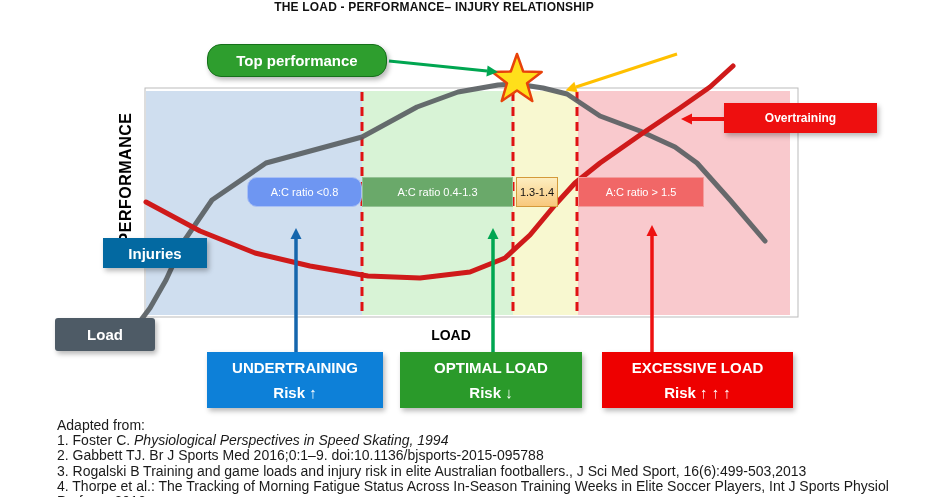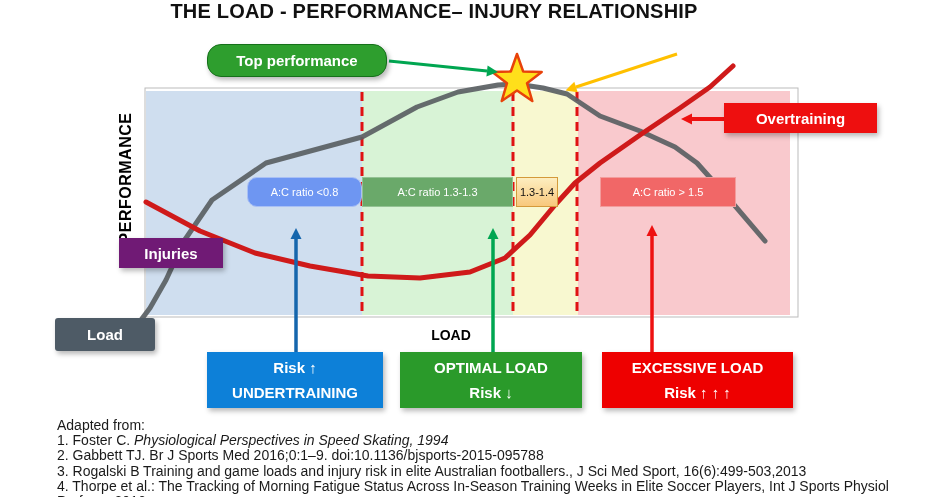--- a/index.html
+++ b/index.html
@@ -1,34 +1,34 @@
 <!DOCTYPE html>
 <html><head>
 <meta charset="utf-8">
 <style>
   html,body{margin:0;padding:0;background:#fff;}
   body{width:941px;height:497px;overflow:hidden;font-family:"Liberation Sans",sans-serif;}
   .stage{position:relative;width:941px;height:497px;background:#fff;}
   #figure-svg{position:absolute;left:0;top:0;width:941px;height:497px;}
   .abs{position:absolute;}
-  .title{left:0;top:6;width:868px;text-align:center;font-size:20px;font-weight:bold;color:#111;letter-spacing:.2px;}
+  .title{left:0;top:6;width:868px;text-align:center;font-size:12px;font-weight:bold;color:#111;letter-spacing:.2px;}
   .perf-label{left:27px;top:168px;width:200px;height:20px;text-align:center;font-size:16px;font-weight:bold;color:#000;letter-spacing:.5px;transform:rotate(-90deg);}
   .load-axis{left:414px;top:327px;width:74px;text-align:center;font-size:14px;font-weight:bold;color:#000;}
   .box{display:flex;align-items:center;justify-content:center;font-weight:bold;box-sizing:border-box;}
   .shadow{box-shadow:2px 3px 5px rgba(0,0,0,.28);}
   .top-perf{left:207px;top:44px;width:180px;height:33px;border-radius:14px;border:1px solid #15701a;color:#fff;font-size:15px;}
   .over-reach{left:678px;top:44px;width:101px;height:32px;border-radius:4px;color:#111;font-size:14px;}
-  .overtrain{left:724px;top:103px;width:153px;height:30px;color:#fff;font-size:15px;}
+  .overtrain{left:724px;top:103px;width:153px;height:30px;color:#fff;font-size:12px;}
   .injuries{left:103px;top:238px;width:104px;height:30px;color:#fff;font-size:15px;}
   .load-box{left:55px;top:318px;width:100px;height:33px;border-radius:3px;color:#fff;font-size:15px;}
   .ratio{height:30px;line-height:28px;text-align:center;font-size:11px;box-sizing:border-box;top:177px;}
   .ratio-blue{left:247px;width:115px;border:1px solid #a9c0f5;color:#fff;}
   .ratio-green{left:362px;width:151px;border:1px solid #94c294;color:#fff;}
   .ratio-yellow{left:516px;width:42px;border:1px solid #d49a3a;color:#111;background:linear-gradient(180deg,#fdeec0,#f8c87c);}
-  .ratio-red{left:600px;width:136px;border:1px solid #f39c9c;color:#fff;}
+  .ratio-red{left:578px;width:126px;border:1px solid #f39c9c;color:#fff;}
   .risk{top:352px;height:56px;color:#fff;font-size:15px;font-weight:bold;text-align:center;display:flex;flex-direction:column;justify-content:center;line-height:25px;}
   .risk-under{left:207px;width:176px;}
   .risk-opt{left:400px;width:182px;}
   .risk-exc{left:602px;width:191px;}
   .refs{left:57px;top:418px;width:880px;font-size:14px;line-height:15.2px;color:#1a1a1a;}
   .refs i{font-style:italic;}
 </style>
 </head>
 <body>
 
@@ -63,32 +63,32 @@
   <div class="abs title">THE LOAD - PERFORMANCE– INJURY RELATIONSHIP</div>
 
   <div class="abs perf-label">PERFORMANCE</div>
   <div class="abs load-axis">LOAD</div>
 
   <div class="abs box shadow top-perf" style="background: rgb(46, 158, 46);">Top performance</div>
 
 
   <div class="abs box shadow overtrain" style="background: rgb(238, 15, 15);">Overtraining</div>
 
-  <div class="abs box shadow injuries" style="background: #701a75; margin-left: 16px;">Injuries</div>
+  <div class="abs box shadow injuries" style="background: #0369a1;">Injuries</div>
 
   <div class="abs box shadow load-box" style="background: rgb(78, 91, 102);">Load</div>
 
   <div class="abs ratio ratio-blue" style="background: rgb(110, 150, 242); border-radius: 10px;">A:C ratio &lt;0.8</div>
-  <div class="abs ratio ratio-green" style="background: rgb(106, 169, 106);">A:C ratio 1.3-1.3</div>
+  <div class="abs ratio ratio-green" style="background: rgb(106, 169, 106);">A:C ratio 0.4-1.3</div>
   <div class="abs ratio ratio-yellow">1.3-1.4</div>
   <div class="abs ratio ratio-red" style="background: rgb(241, 103, 103);">A:C ratio &gt; 1.5</div>
 
   <div class="abs risk shadow risk-under" style="background: rgb(13, 128, 216);">
+    <span>UNDERTRAINING</span>
     <span>Risk ↑</span>
-    <span>UNDERTRAINING</span>
   </div>
   <div class="abs risk shadow risk-opt" style="background: rgb(42, 154, 42);">
     <span>OPTIMAL LOAD</span>
     <span>Risk ↓</span>
   </div>
   <div class="abs risk shadow risk-exc" style="background: rgb(238, 0, 0);">
     <span>EXCESSIVE LOAD</span>
     <span>Risk ↑ ↑ ↑</span>
   </div>
 

